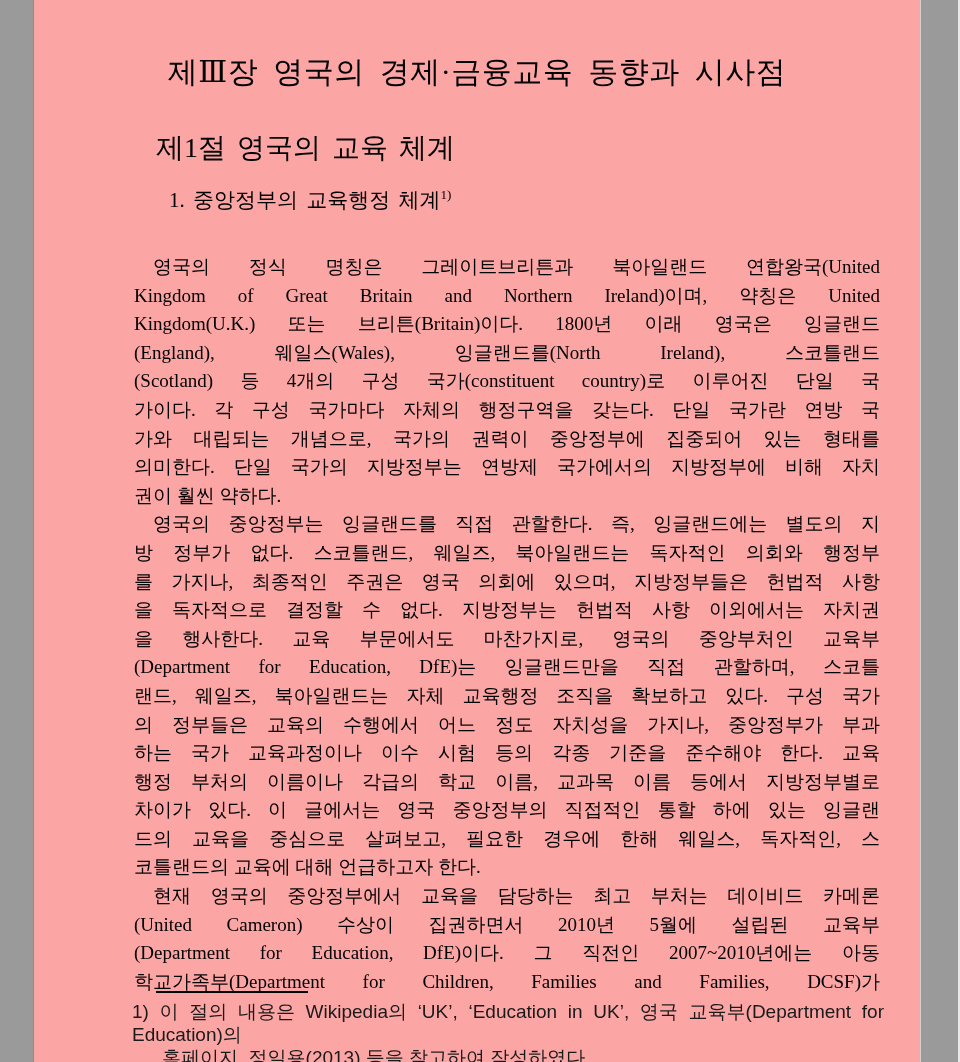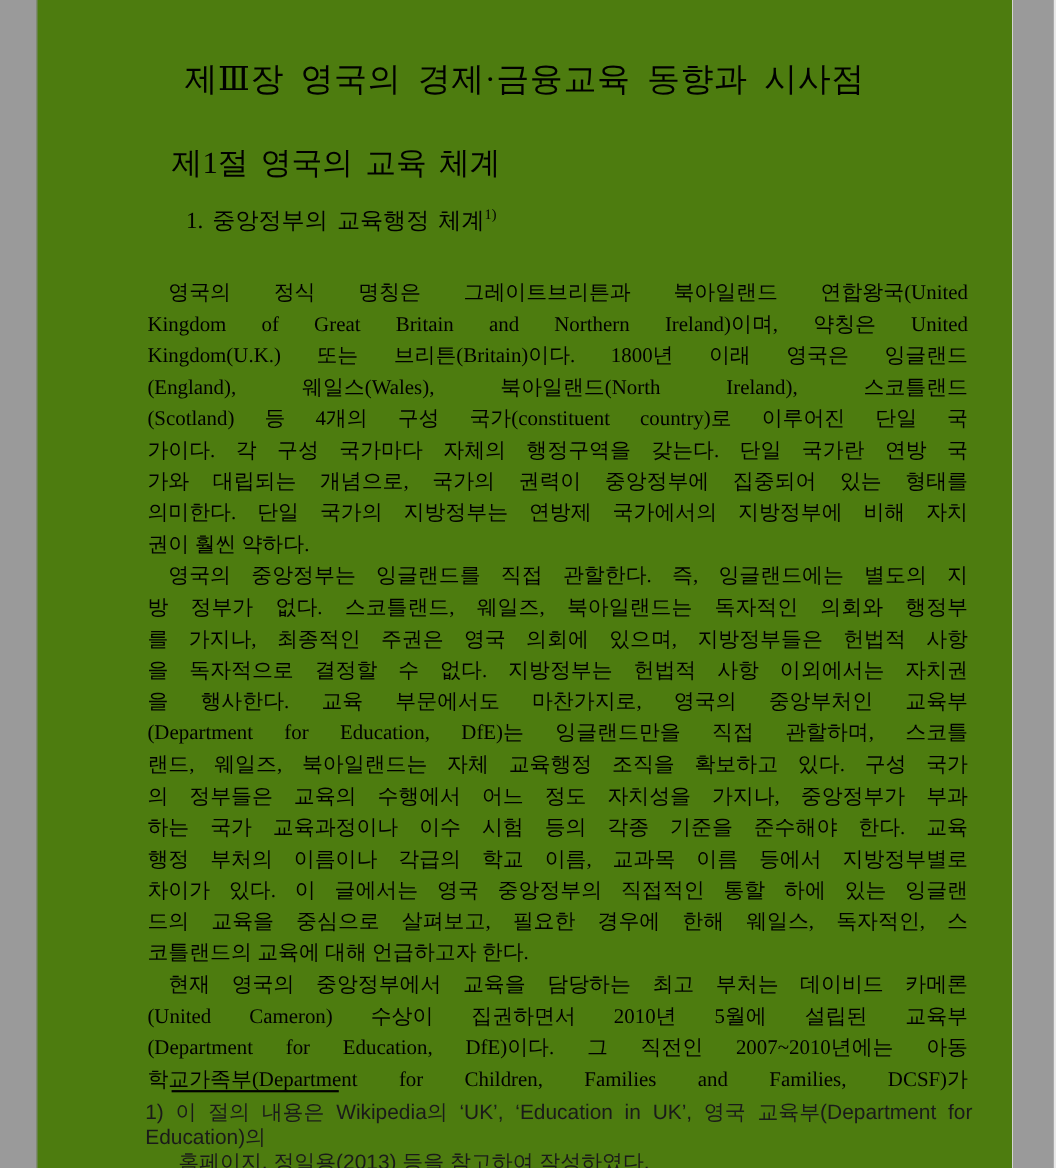--- a/index.html
+++ b/index.html
@@ -8,21 +8,21 @@
     position: relative;
     background: #9a9a9a;
     overflow: hidden;
     font-family: "Liberation Serif", "DejaVu Serif", serif;
     color: #000;
   }
   .page {
     position: absolute;
     left: 33px; top: 0;
     width: 888px; height: 1062px;
-    background: #4d7c0f;
+    background: #fca5a5;
     border-left: 1px solid #8c8c8c;
     border-right: 1px solid #d2d2d2;
     box-sizing: border-box;
   }
   .viewer-edge {
     position: absolute;
     right: 0; top: 0;
     width: 2px; height: 1062px;
     background: #e8e8e8;
   }
@@ -102,21 +102,21 @@
   <div class="chapter-title">제Ⅲ장 영국의 경제·금융교육 동향과 시사점</div>
 
   <div class="section-heading">제1절 영국의 교육 체계</div>
 
   <div class="subsection-heading"><span>1. 중앙정부의 교육행정 체계</span><sup>1)</sup></div>
 
   <div class="body-text">
     <div class="bline indent">영국의 정식 명칭은 그레이트브리튼과 북아일랜드 연합왕국(United</div>
     <div class="bline">Kingdom of Great Britain and Northern Ireland)이며, 약칭은 United</div>
     <div class="bline">Kingdom(U.K.) 또는 브리튼(Britain)이다. 1800년 이래 영국은 잉글랜드</div>
-    <div class="bline">(England), 웨일스(Wales), 북아일랜드(North Ireland), 스코틀랜드</div>
+    <div class="bline">(England), 웨일스(Wales), 잉글랜드를(North Ireland), 스코틀랜드</div>
     <div class="bline">(Scotland) 등 4개의 구성 국가(constituent country)로 이루어진 단일 국</div>
     <div class="bline">가이다. 각 구성 국가마다 자체의 행정구역을 갖는다. 단일 국가란 연방 국</div>
     <div class="bline">가와 대립되는 개념으로, 국가의 권력이 중앙정부에 집중되어 있는 형태를</div>
     <div class="bline">의미한다. 단일 국가의 지방정부는 연방제 국가에서의 지방정부에 비해 자치</div>
     <div class="bline end">권이 훨씬 약하다.</div>
     <div class="bline indent">영국의 중앙정부는 잉글랜드를 직접 관할한다. 즉, 잉글랜드에는 별도의 지</div>
     <div class="bline">방 정부가 없다. 스코틀랜드, 웨일즈, 북아일랜드는 독자적인 의회와 행정부</div>
     <div class="bline">를 가지나, 최종적인 주권은 영국 의회에 있으며, 지방정부들은 헌법적 사항</div>
     <div class="bline">을 독자적으로 결정할 수 없다. 지방정부는 헌법적 사항 이외에서는 자치권</div>
     <div class="bline">을 행사한다. 교육 부문에서도 마찬가지로, 영국의 중앙부처인 교육부</div>

